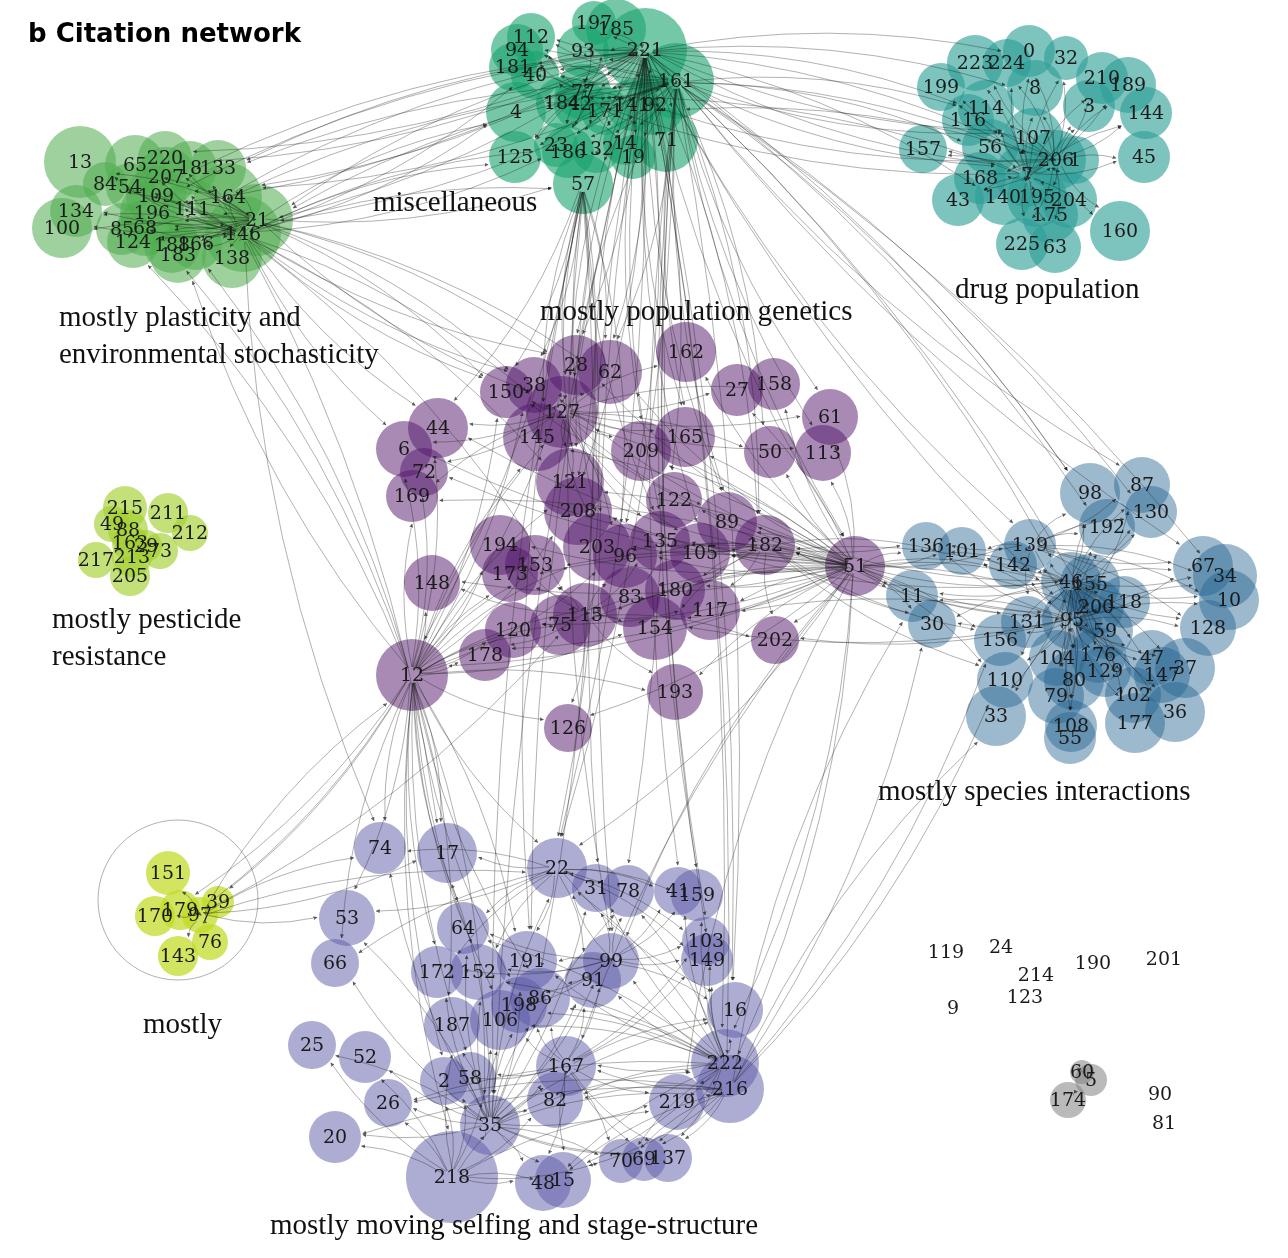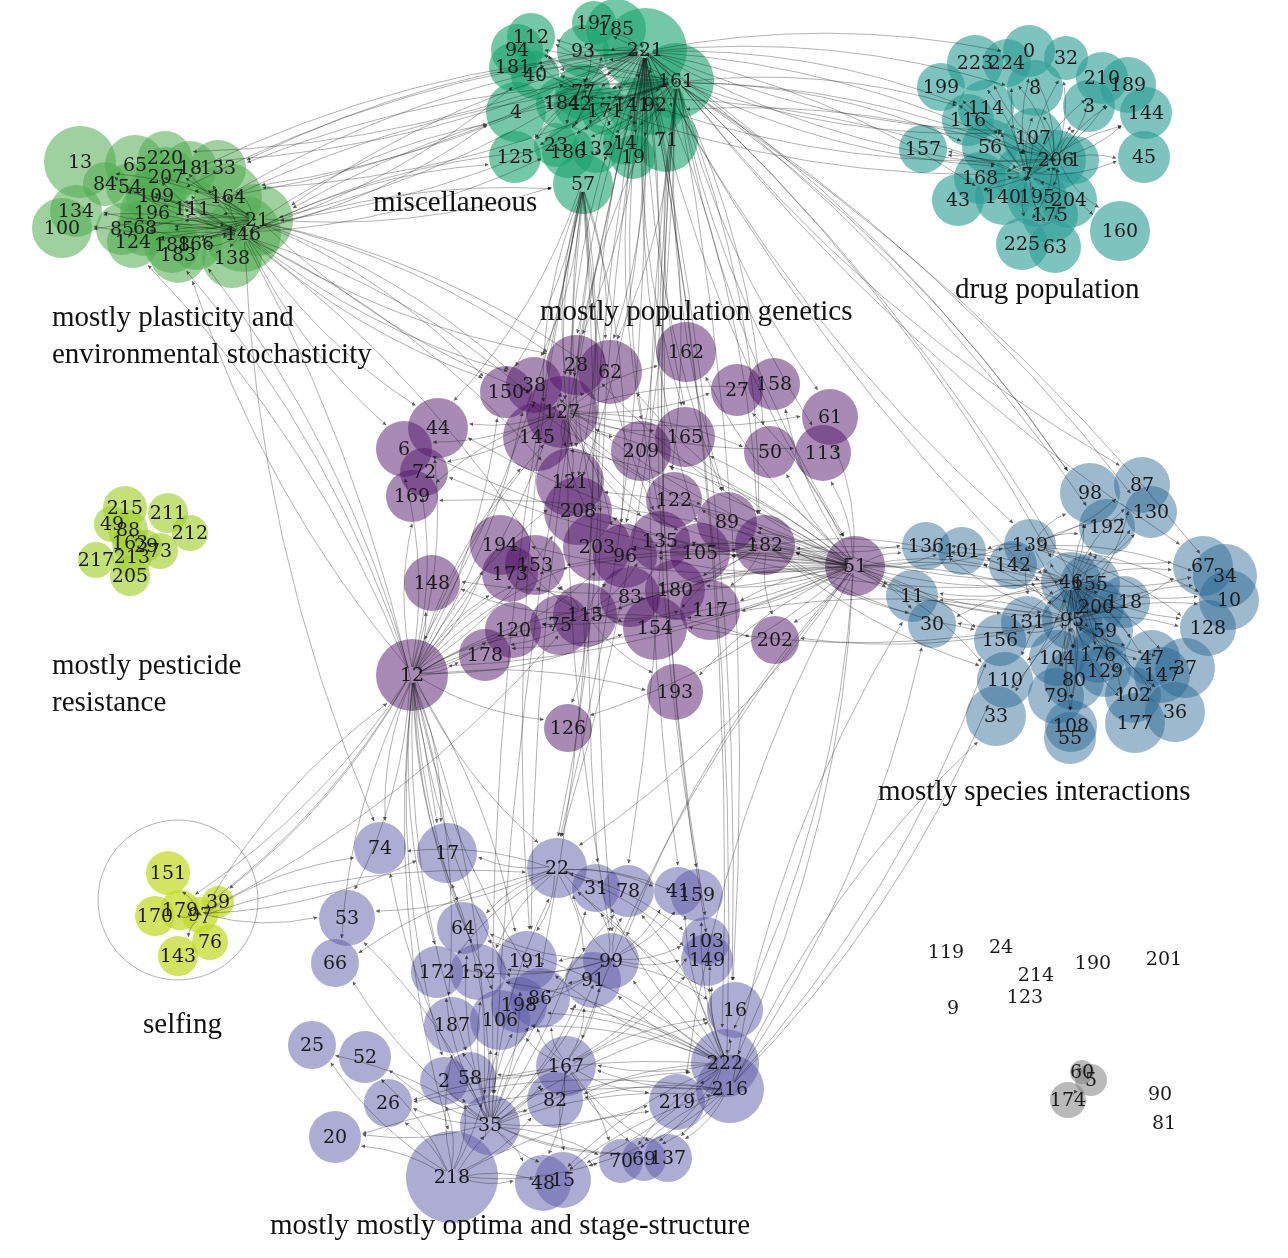--- a/index.html
+++ b/index.html
@@ -1161,25 +1161,26 @@
         <text x="1068" y="1106" text-anchor="middle" font-size="19">174</text>
         <text x="1160" y="1100" text-anchor="middle" font-size="19">90</text>
         <text x="1164" y="1129" text-anchor="middle" font-size="19">81</text>
       </g>
       <defs>
         <marker id="arw" viewBox="0 0 8 8" refX="7" refY="4" markerWidth="5" markerHeight="5" orient="auto-start-reverse">
           <path d="M0,0 L8,4 L0,8 z" fill="rgba(15,15,15,0.6)"></path>
         </marker>
       </defs>
     </svg>
+  <div id="title">b Citation network</div>
   <div id="annots">
       <div class="annot" style="left: 373px; top: 183px;">miscellaneous</div>
       <div class="annot" style="left: 955px; top: 270px;">drug population</div>
-      <div class="annot" style="left: 52px; top: 298px;">mostly plasticity and
+      <div class="annot" style="left: 59px; top: 298px;">mostly plasticity and
 environmental stochasticity</div>
       <div class="annot" style="left: 540px; top: 292px;">mostly population genetics</div>
-      <div class="annot" style="left: 52px; top: 600px; margin-top: 46px;">mostly pesticide
+      <div class="annot" style="left: 52px; top: 600px;">mostly pesticide
 resistance</div>
       <div class="annot" style="left: 878px; top: 772px; text-align: center;">mostly species interactions</div>
-      <div class="annot" style="left: 143px; top: 1005px;">selfing</div>
-      <div class="annot" style="left: 270px; top: 1206px;">mostly mostly optima and stage-structure</div>
+      <div class="annot" style="left: 143px; top: 1005px;">mostly</div>
+      <div class="annot" style="left: 270px; top: 1206px;">mostly moving selfing and stage-structure</div>
     </div>
 </div>
 
 </body></html>

